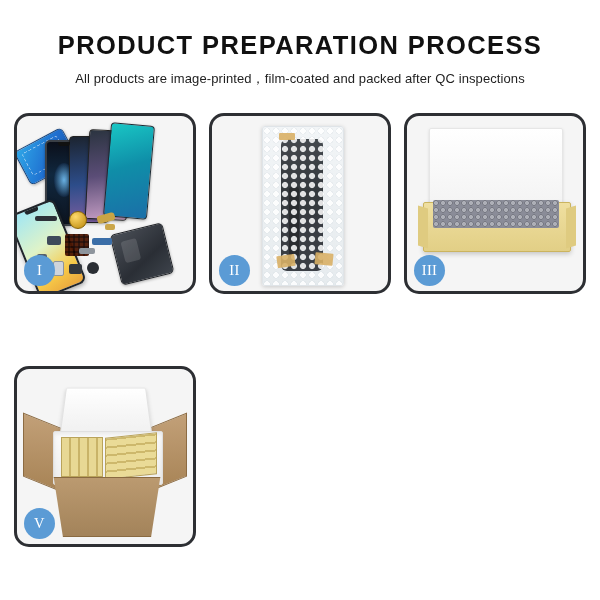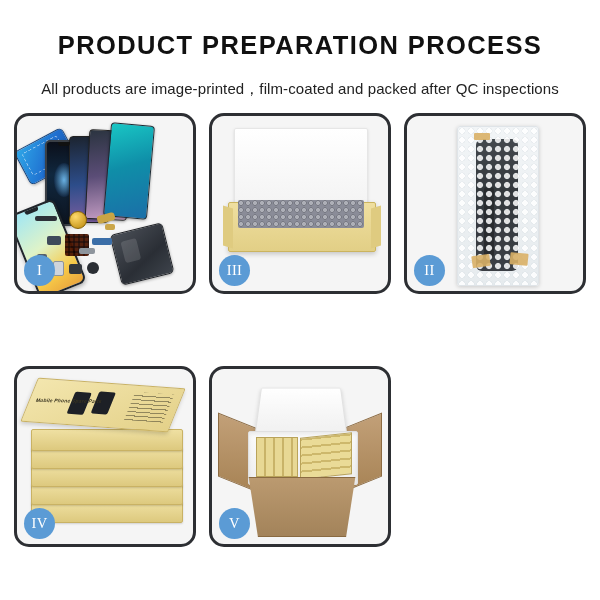--- a/index.html
+++ b/index.html
@@ -11,21 +11,21 @@
   .page{position:relative;width:600px;height:552px;border-radius:17px;}
 
   
   .header{padding-top:33px;text-align:center;}
   .title{
     font-size:25.5px;font-weight:700;color:#111;
     letter-spacing:1.4px;line-height:1;
     font-family:"Liberation Sans", sans-serif;
   }
   .subtitle{
-    margin-top:21px;font-size:15px;color:#222;letter-spacing:.1px;
+    margin-top:11px;font-size:13px;color:#222;letter-spacing:.1px;
   }
 
   
   .grid{
     position:absolute;left:14px;top:113px;
     width:572px;
     display:grid;
     grid-template-columns:repeat(3,182px);
     grid-template-rows:repeat(2,181px);
     column-gap:13px;row-gap:72px;
@@ -248,56 +248,40 @@
         <div class="prt g"></div>
         <div class="prt h"></div>
         <div class="prt i"></div>
         <div class="prt j"></div>
       </div>
       <div class="badge">I</div>
     </div>
 
     <div class="panel">
       <div class="stage">
-        <div class="lidfoam"></div>
-        <div class="boxbase"></div>
-        <div class="grayfoam"></div>
-      </div>
-      <div class="badge">III</div>
-    </div>
-
-    <div class="panel">
-      <div class="stage">
         <div class="bwbag">
           <div class="darkpart"></div>
           <div class="bubbles"></div>
           <div class="tape t1"></div>
           <div class="tape t2"></div>
           <div class="tape t3"></div>
         </div>
       </div>
       <div class="badge">II</div>
     </div>
 
     <div class="panel">
       <div class="stage">
-        <div class="stk" style="top:132px"></div>
-        <div class="stk" style="top:114px"></div>
-        <div class="stk" style="top:96px"></div>
-        <div class="stk" style="top:78px"></div>
-        <div class="stk" style="top:60px"></div>
-        <div class="lbl-top">
-          <div class="scr s1"></div>
-          <div class="scr s2"></div>
-          <div class="codes"></div>
-          <div class="lbl-txt">Mobile Phone Spare Parts</div>
-        </div>
-      </div>
-      <div class="badge">IV</div>
-    </div>
+        <div class="lidfoam"></div>
+        <div class="boxbase"></div>
+        <div class="grayfoam"></div>
+      </div>
+      <div class="badge">III</div>
+    </div>
+
 
     <div class="panel">
       <div class="stage">
         <div class="flapL"></div>
         <div class="flapR"></div>
         <div class="foamLid"></div>
         <div class="foamTray"></div>
         <div class="ystackL"></div>
         <div class="ystackR"></div>
         <div class="cartonBody"></div>

